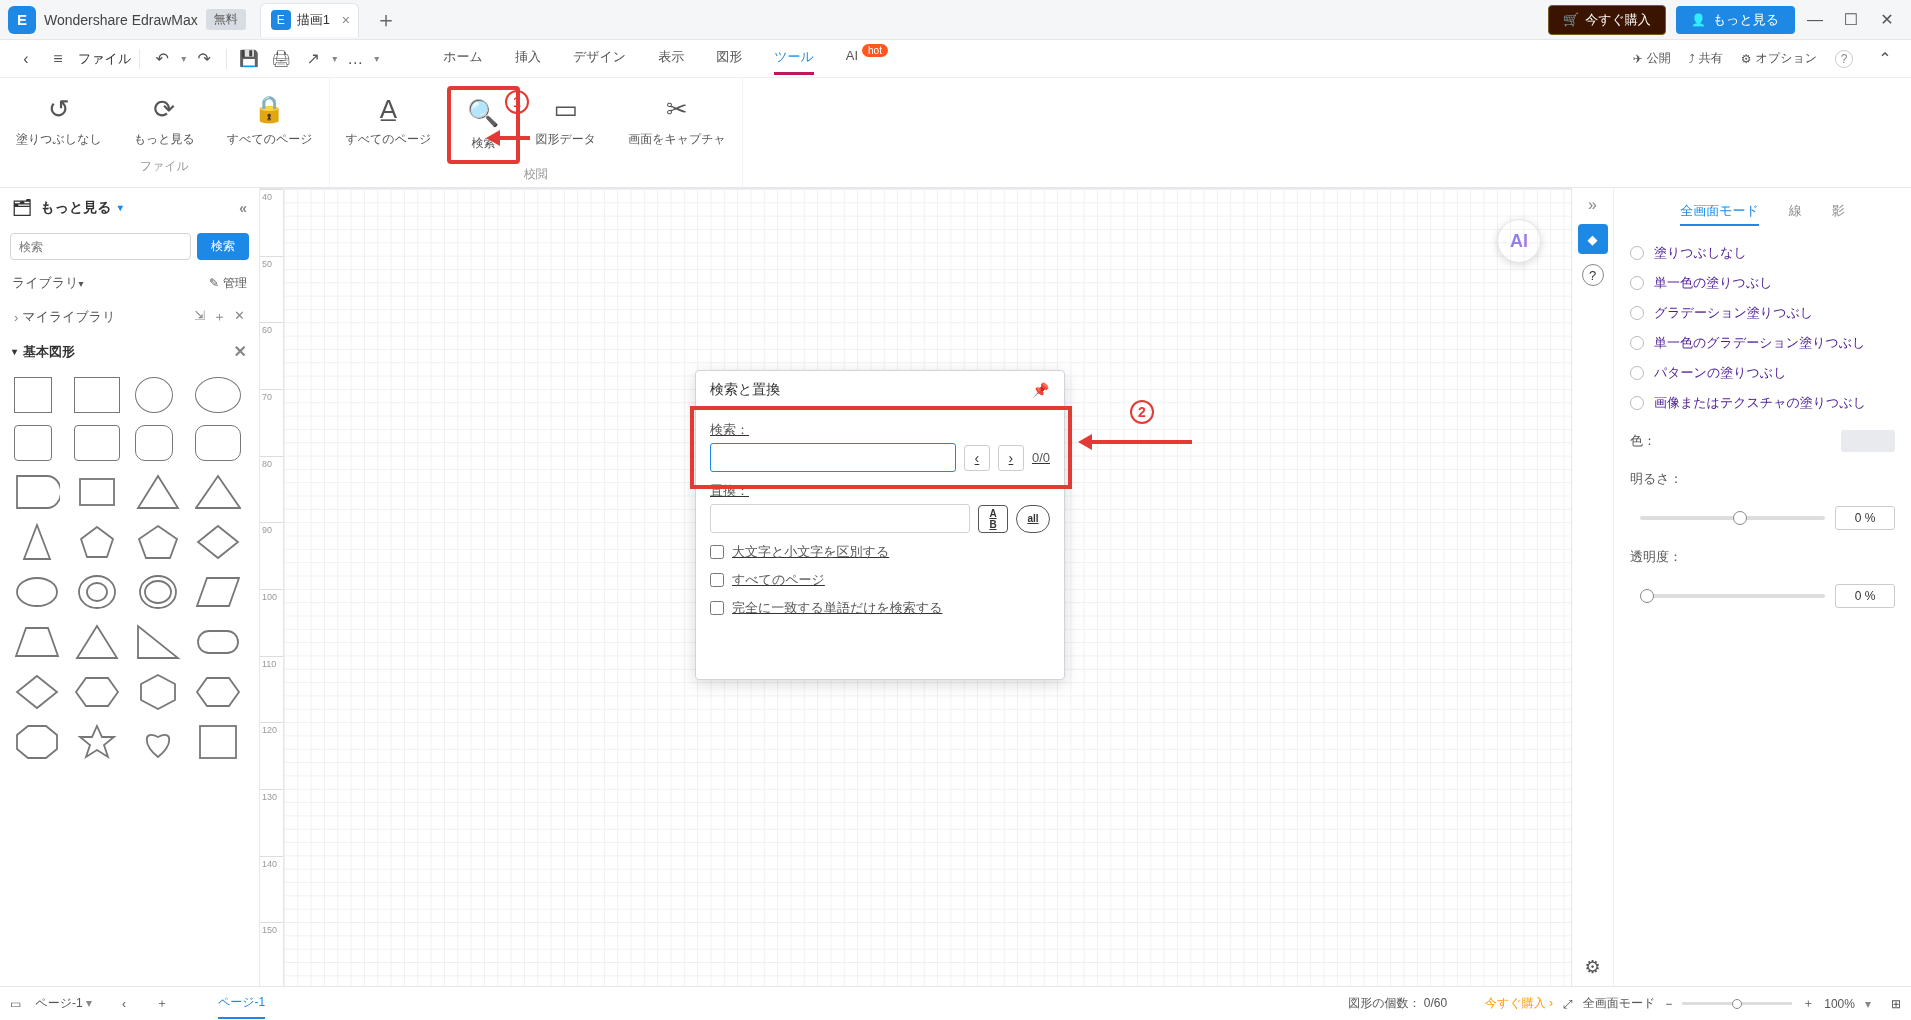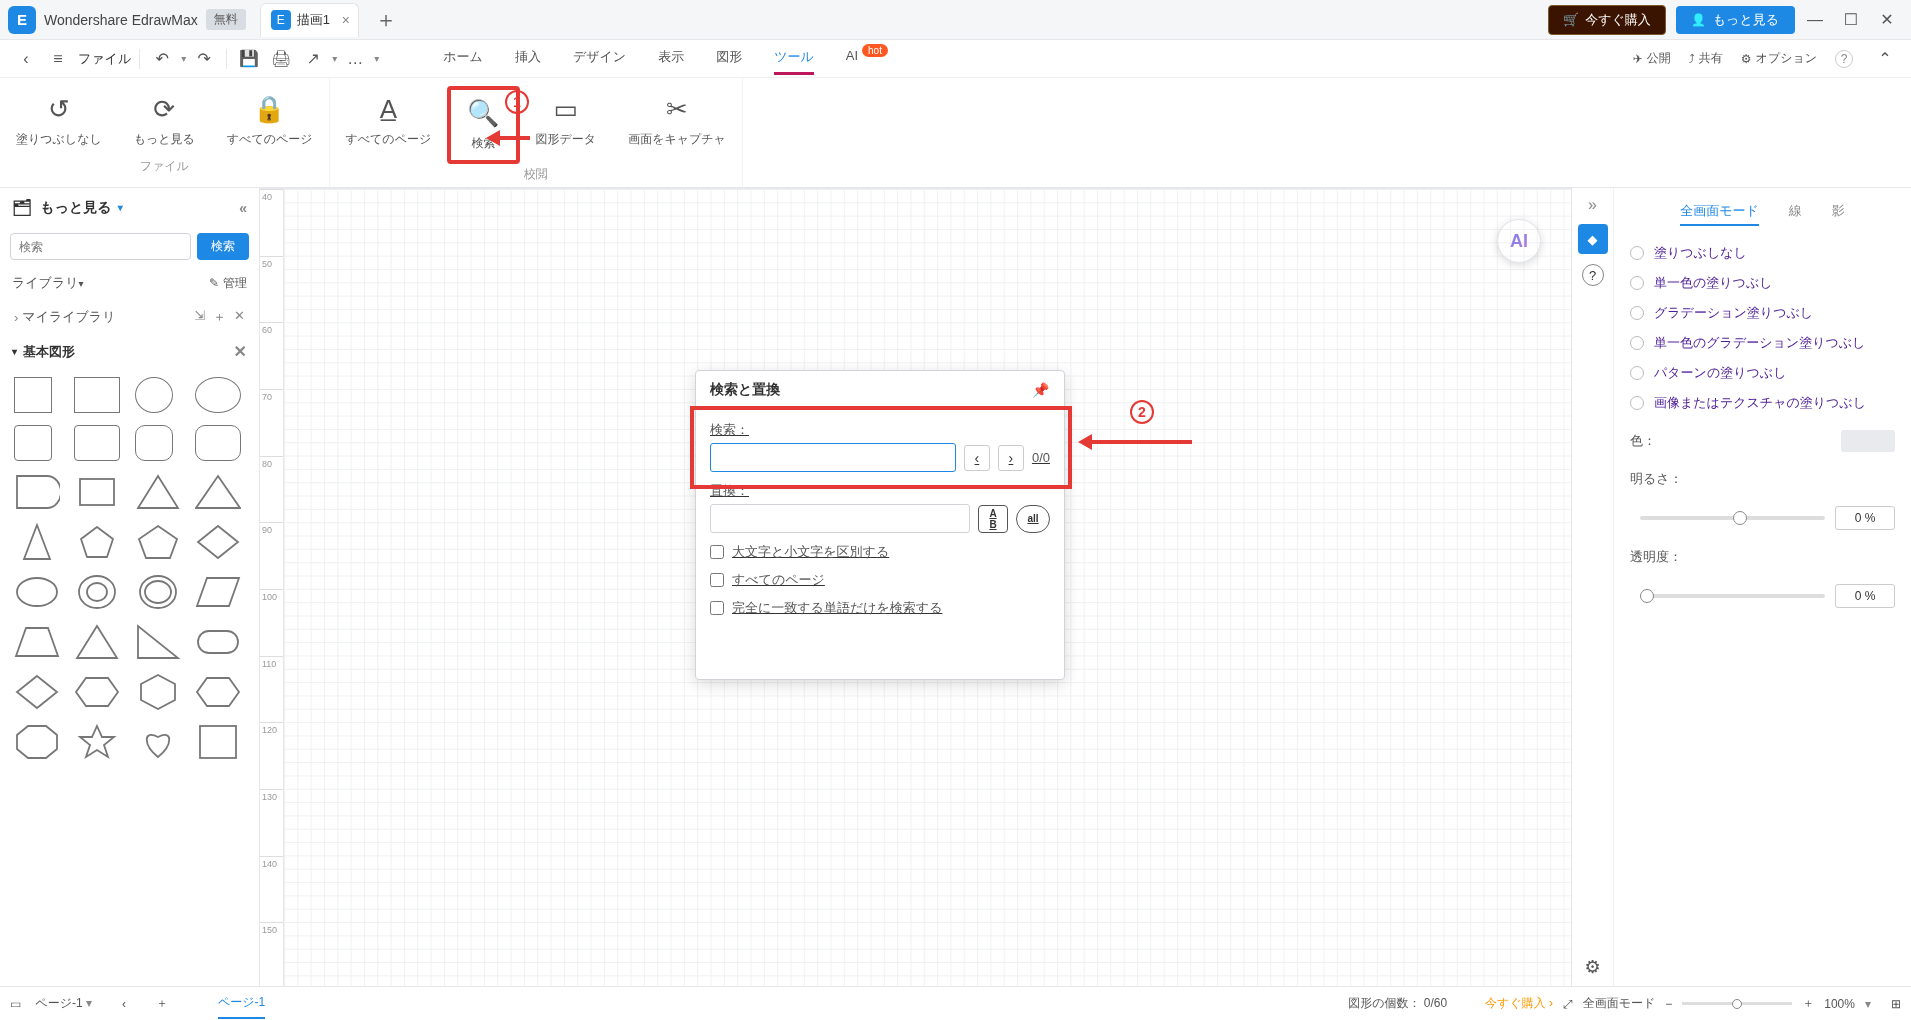--- a/index.html
+++ b/index.html
@@ -86,21 +86,21 @@
 .canvas-inner { flex: 1; display: flex; }
 .ruler-v { width: 24px; background: #fff; border-right: 1px solid #e5e7eb; display: flex; flex-direction: column; font-size: 9px; color: #999; }
 .ruler-v span { height: 66.66px; border-top: 1px solid #ddd; padding: 2px 0 0 2px; }
 .canvas { flex: 1; background: #fff; background-image: linear-gradient(#eef0f2 1px, transparent 1px), linear-gradient(90deg, #eef0f2 1px, transparent 1px); background-size: 13.33px 13.33px; position: relative; }
 .ai-btn { position: absolute; right: 30px; top: 30px; width: 44px; height: 44px; border-radius: 50%; background: #fff; box-shadow: 0 2px 8px rgba(0,0,0,.15); display: flex; align-items: center; justify-content: center; font-size: 18px; font-weight: 700; background-image: linear-gradient(135deg,#5b8def,#d36de0); -webkit-background-clip: text; color: transparent; border: 1px solid #e5e7eb; }
 .canvas-hscroll { height: 12px; background: #f5f5f5; position: relative; margin: 0 24px 0 24px; }
 .canvas-hscroll .thumb { position: absolute; left: 180px; width: 700px; height: 100%; background: #c8ccd0; border-radius: 6px; }
 
 
 .fr-panel { position: absolute; left: 435px; top: 182px; width: 370px; height: 310px; background: #fff; border: 1px solid #d0d4d9; box-shadow: 0 4px 16px rgba(0,0,0,.15); border-radius: 4px; z-index: 20; }
-.fr-head { padding: 10px 14px; font-weight: 700; font-size: 14px; display: flex; align-items: center; }
+.fr-head { padding: 10px 14px; font-weight: 400; font-size: 14px; display: flex; align-items: center; }
 .fr-head .pin { margin-left: auto; color: #555; font-size: 14px; }
 .fr-body { padding: 8px 14px; text-decoration: underline; }
 .fr-label { font-size: 13px; color: #555; margin: 4px 0; }
 .fr-row { display: flex; align-items: center; gap: 8px; margin-bottom: 10px; }
 .fr-input { flex: 1; padding: 6px 8px; border: 1.5px solid #1e88e5; border-radius: 3px; font-size: 13px; }
 .fr-input2 { flex: 1; padding: 6px 8px; border: 1px solid #d0d4d9; border-radius: 3px; font-size: 13px; }
 .fr-nav { width: 26px; height: 26px; border: 1px solid #ccc; border-radius: 3px; display: flex; align-items: center; justify-content: center; font-size: 14px; }
 .fr-count { font-size: 13px; color: #555; }
 .fr-ab { width: 30px; height: 28px; border: 1px solid #555; border-radius: 4px; display: flex; align-items: center; justify-content: center; font-size: 10px; font-weight: 700; }
 .fr-chk { display: flex; align-items: center; gap: 8px; margin: 10px 0; font-size: 13px; color: #555; }

